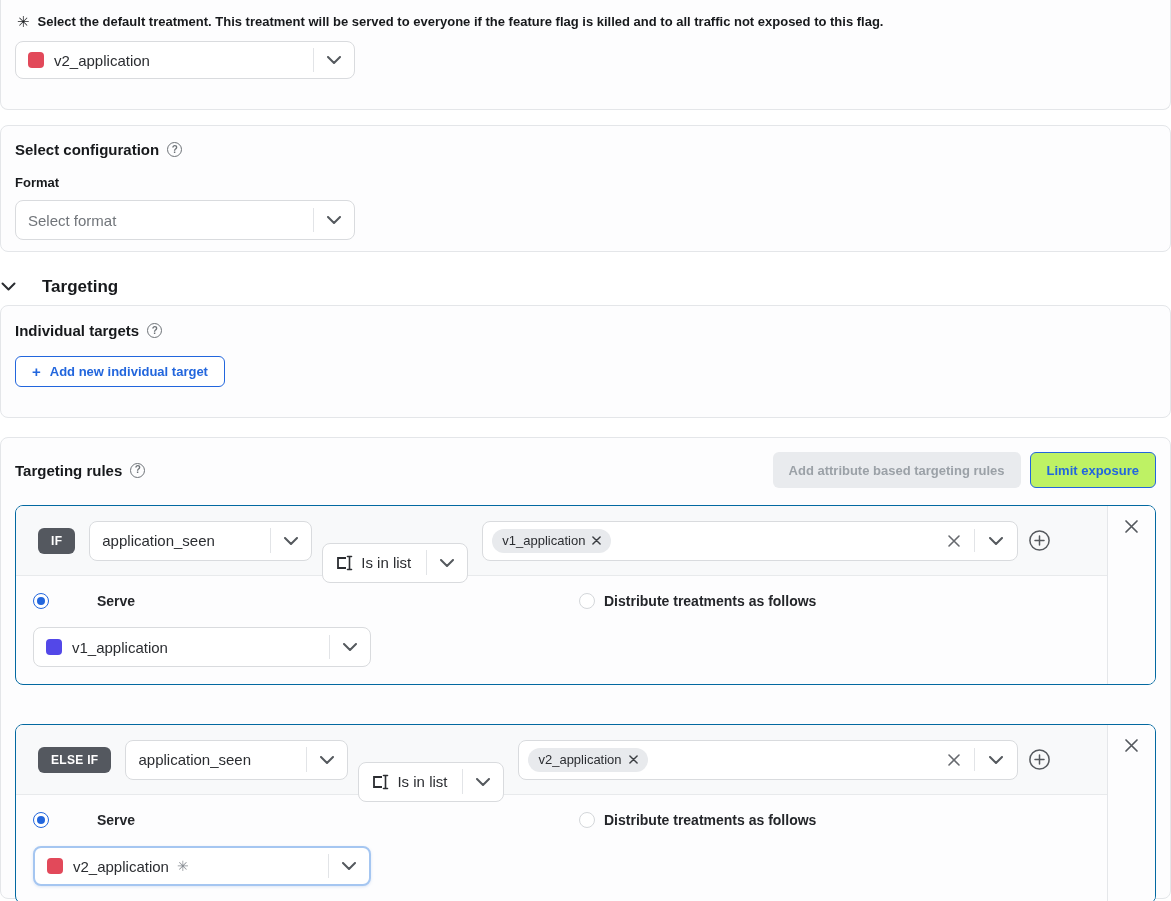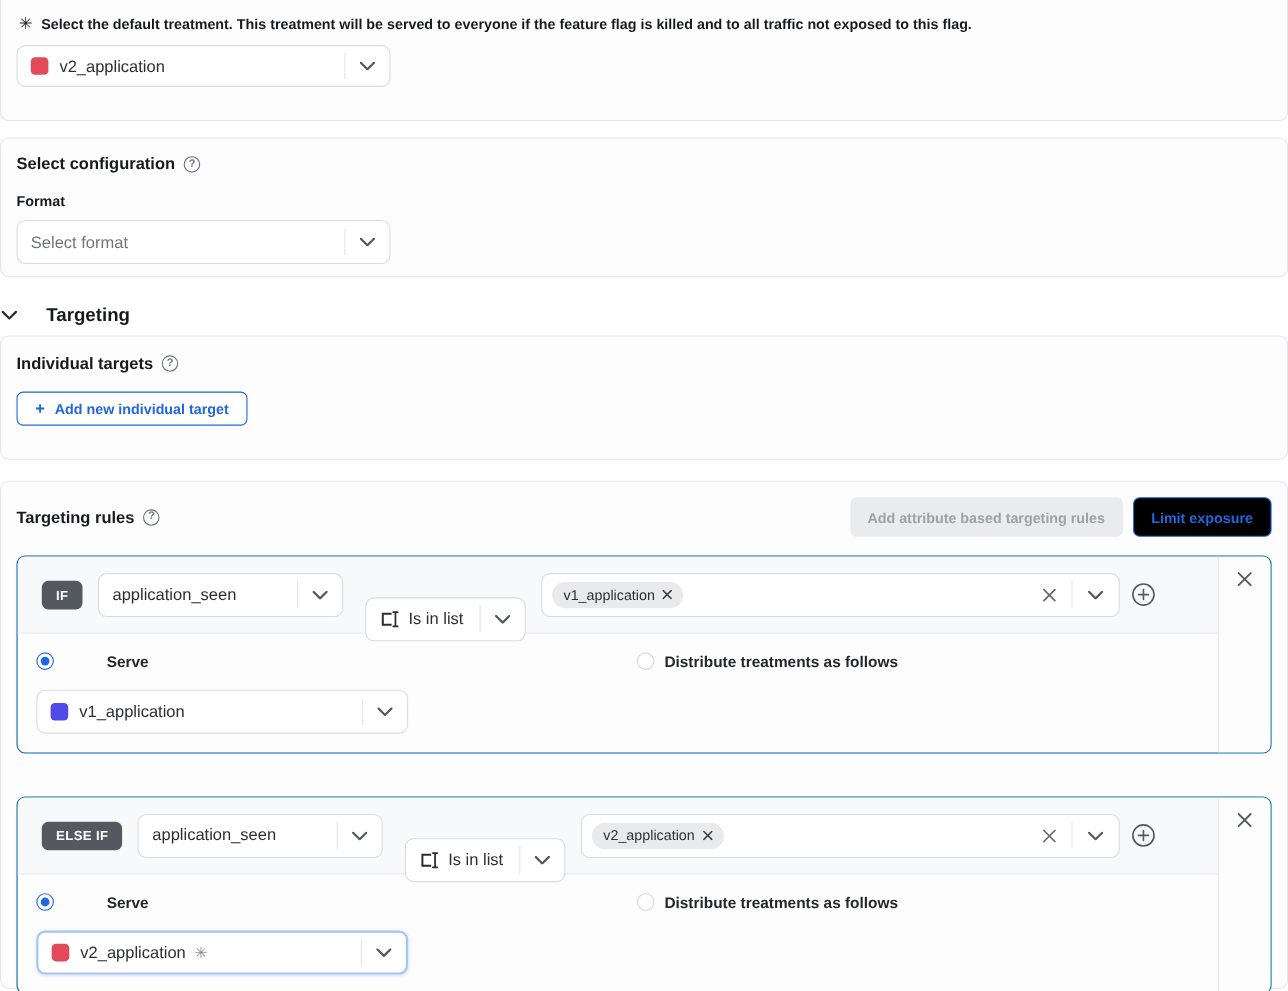--- a/index.html
+++ b/index.html
@@ -39,35 +39,35 @@
   .btn-outline-blue { margin-top:17px; height:31px; display:inline-flex; align-items:center; gap:9px;
         border:1px solid #2266dd; border-radius:6px; background:#fff; color:#2266dd;
         font-size:13px; font-weight:bold; padding:0 16px; cursor:pointer; }
   .btn-outline-blue .plus { font-size:15px; font-weight:bold; }
 
   .sec-rules { height:462px; padding:14px 14px 0 14px; }
   .rules-head { display:flex; align-items:center; }
   .rules-head .h2 { flex:1; }
   .btn-gray { height:36px; background:#e9ebee; border:none; border-radius:6px; color:#9ba1a7;
               font-size:13px; font-weight:bold; padding:0 16px; }
-  .btn-blue { height:36px; background:#000000; border:1px solid #2266dd; border-radius:6px; color:#2266dd;
+  .btn-blue { height:36px; background:#bef264; border:1px solid #2266dd; border-radius:6px; color:#2266dd;
               font-size:13px; font-weight:bold; padding:0 16px; margin-left:9px; cursor:pointer; }
 
   .rule-card { margin-top:17px; border:1px solid #0369a1; border-radius:8px; display:flex;
                overflow:hidden; background:#fdfdfe; height:180px; }
   .rule-main { flex:1; display:flex; flex-direction:column; }
   .rule-rail { width:48px; border-left:1px solid #e5e7ea; display:flex; justify-content:center;
                padding-top:13px; background:#fdfdfe; }
   .rule-head { height:70px; background:#f8f9fa; border-bottom:1px solid #e8eaec;
                display:flex; align-items:center; padding:0 56px 0 22px; }
   .badge { background:#54585f; color:#fff; font-size:12px; font-weight:bold; letter-spacing:.3px;
            border-radius:6px; height:26px; display:inline-flex; align-items:center; justify-content:center;
            padding:0 13px; flex:none; margin-right:14px; }
   .dd { height:40px; } 
-  .dd-attr { width:223px; margin-right:20px; flex:none; }
+  .dd-attr { width:223px; margin-right:10px; flex:none; }
   .dd-matcher { width:146px; margin-right:14px; flex:none;margin-top:44px; }
   .dd-matcher .lbl { display:flex; align-items:center; gap:7px; }
   .tag-input { flex:1; height:40px; background:#fff; border:1px solid #d9dbde; border-radius:8px;
                display:flex; align-items:center; padding-left:9px; }
   .pill { background:#e8eaed; border-radius:12px; height:24px; display:inline-flex; align-items:center;
           gap:7px; padding:0 10px; font-size:13px; color:#2b2d31; }
   .pill svg { cursor:pointer; }
   .tag-input .right { margin-left:auto; display:flex; align-items:center; height:100%; }
   .tag-input .clear { width:40px; display:flex; align-items:center; justify-content:center; cursor:pointer; }
   .tag-input .vdiv { width:1px; height:60%; background:#e2e4e7; }

